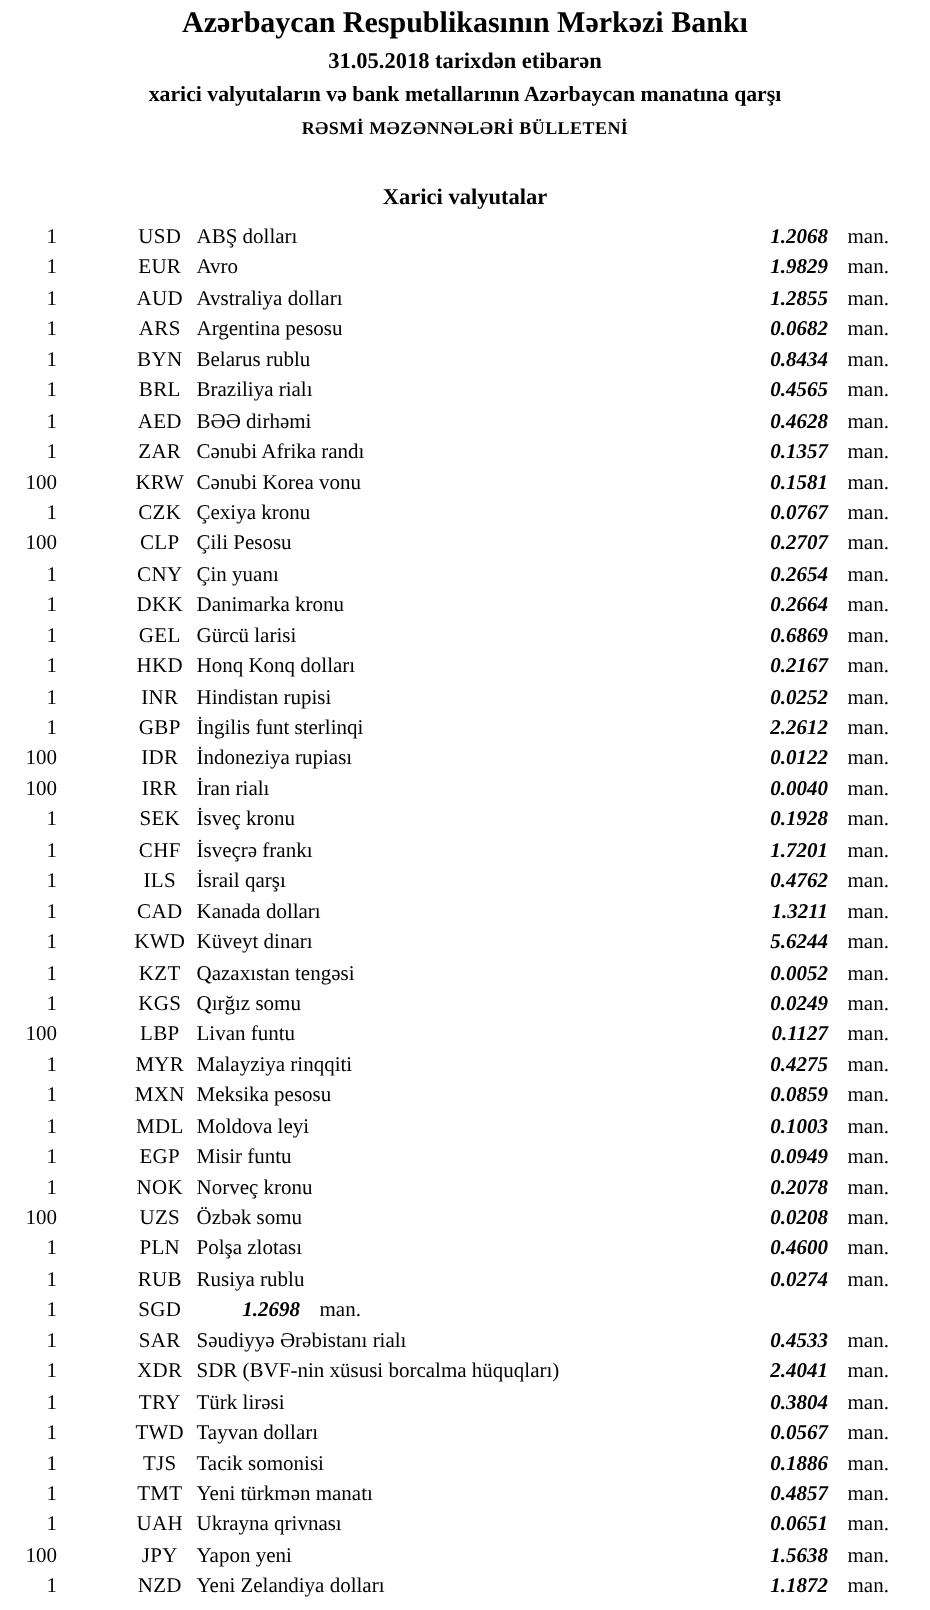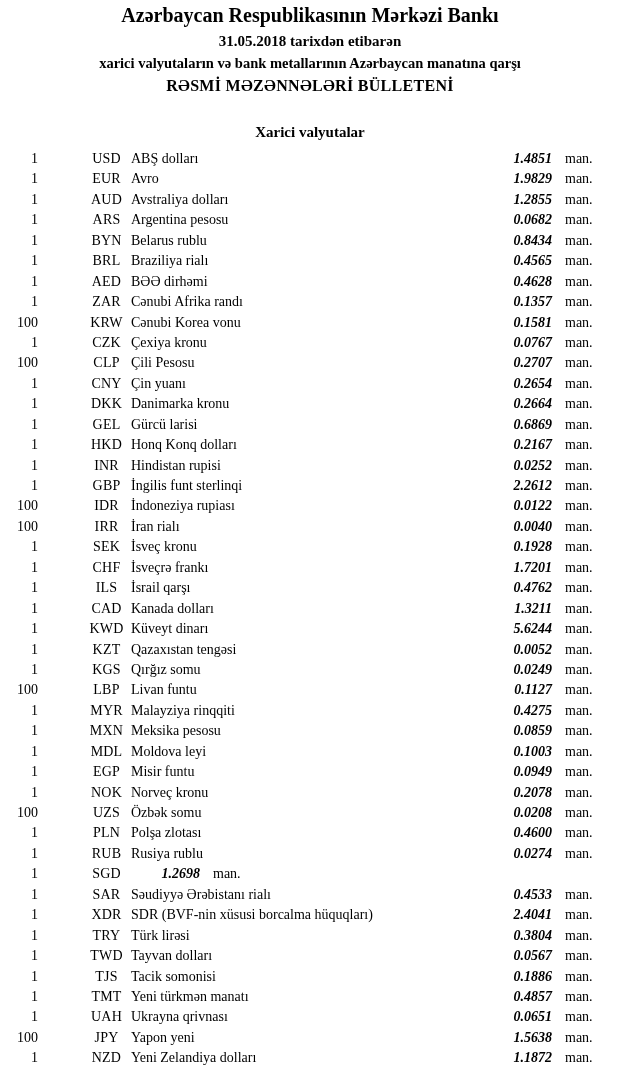--- a/index.html
+++ b/index.html
@@ -33,21 +33,21 @@
     font-size: 15px;
     line-height: 17px;
     margin-top: 6px;
   }
   .subtitle {
     font-size: 14.5px;
     line-height: 16px;
     margin-top: 5px;
   }
   .bulletin-title {
-    font-size: 16px;
+    font-size: 12px;
     line-height: 17px;
     margin-top: 6px;
     letter-spacing: 0.3px;
   }
   .section-title {
     font-size: 15px;
     font-weight: bold;
     text-align: center;
     margin-top: 30px;
     line-height: 17px;
@@ -107,21 +107,21 @@
     <div class="bulletin-title">RƏSMİ MƏZƏNNƏLƏRİ BÜLLETENİ</div>
   </header>
 
   <div class="section-title">Xarici valyutalar</div>
 
   <div class="rates-table" id="rates-table">
   <div class="row">
     <span class="qty">1</span>
     <span class="code">USD</span>
     <span class="name">ABŞ dolları</span>
-    <span class="rate">1.4851</span>
+    <span class="rate">1.2068</span>
     <span class="unit">man.</span>
   </div>
 
   <div class="row">
     <span class="qty">1</span>
     <span class="code">EUR</span>
     <span class="name">Avro</span>
     <span class="rate">1.9829</span>
     <span class="unit">man.</span>
   </div>

